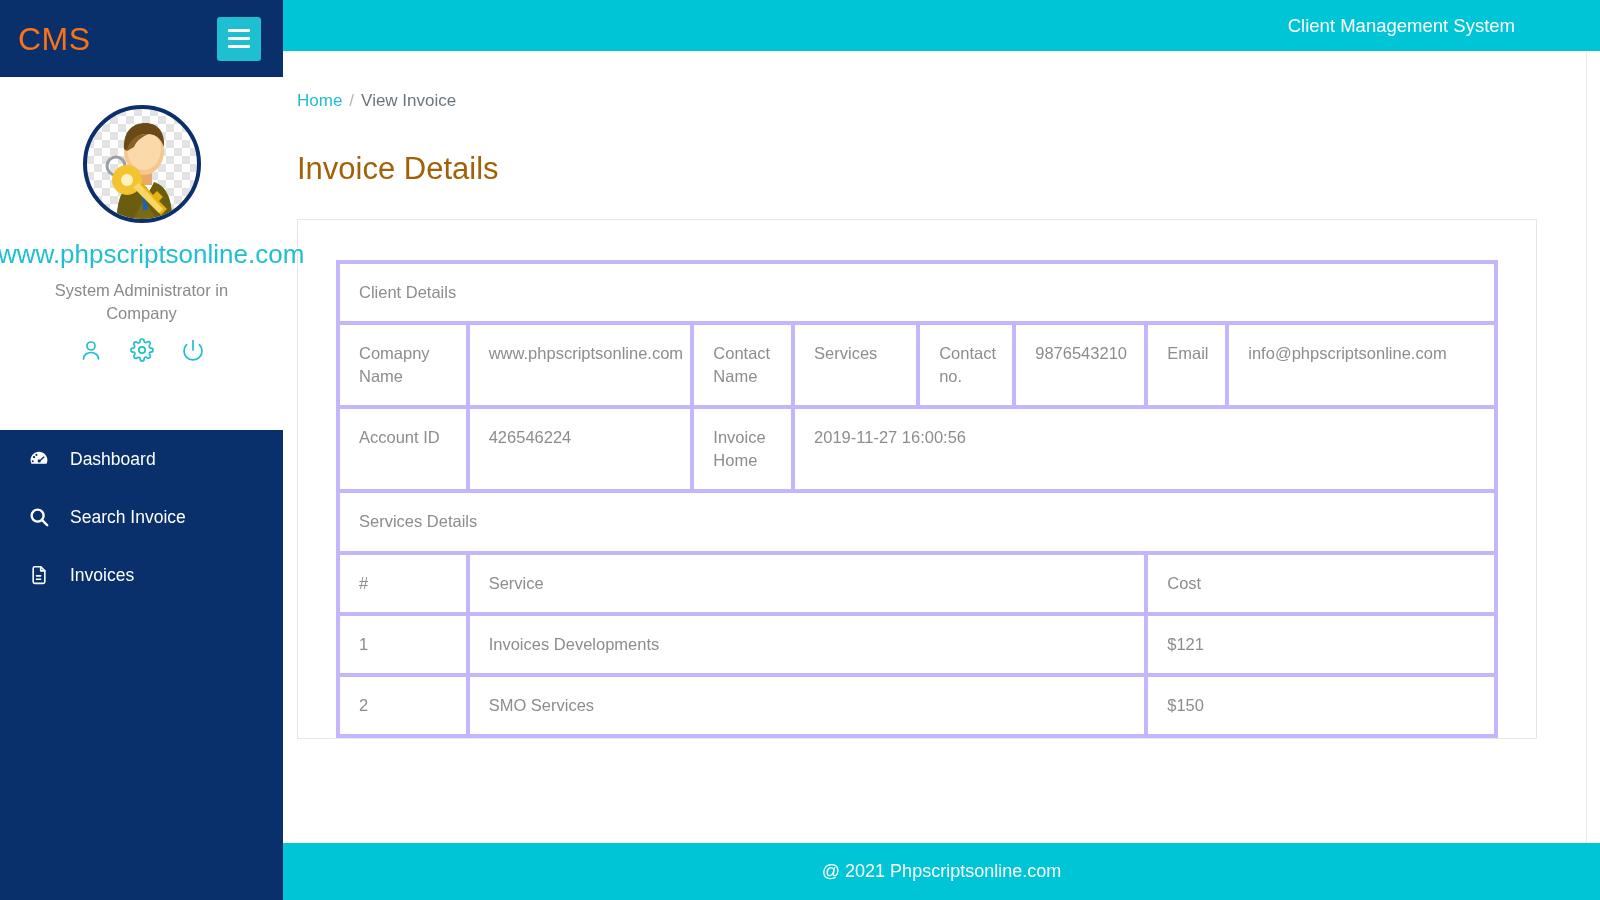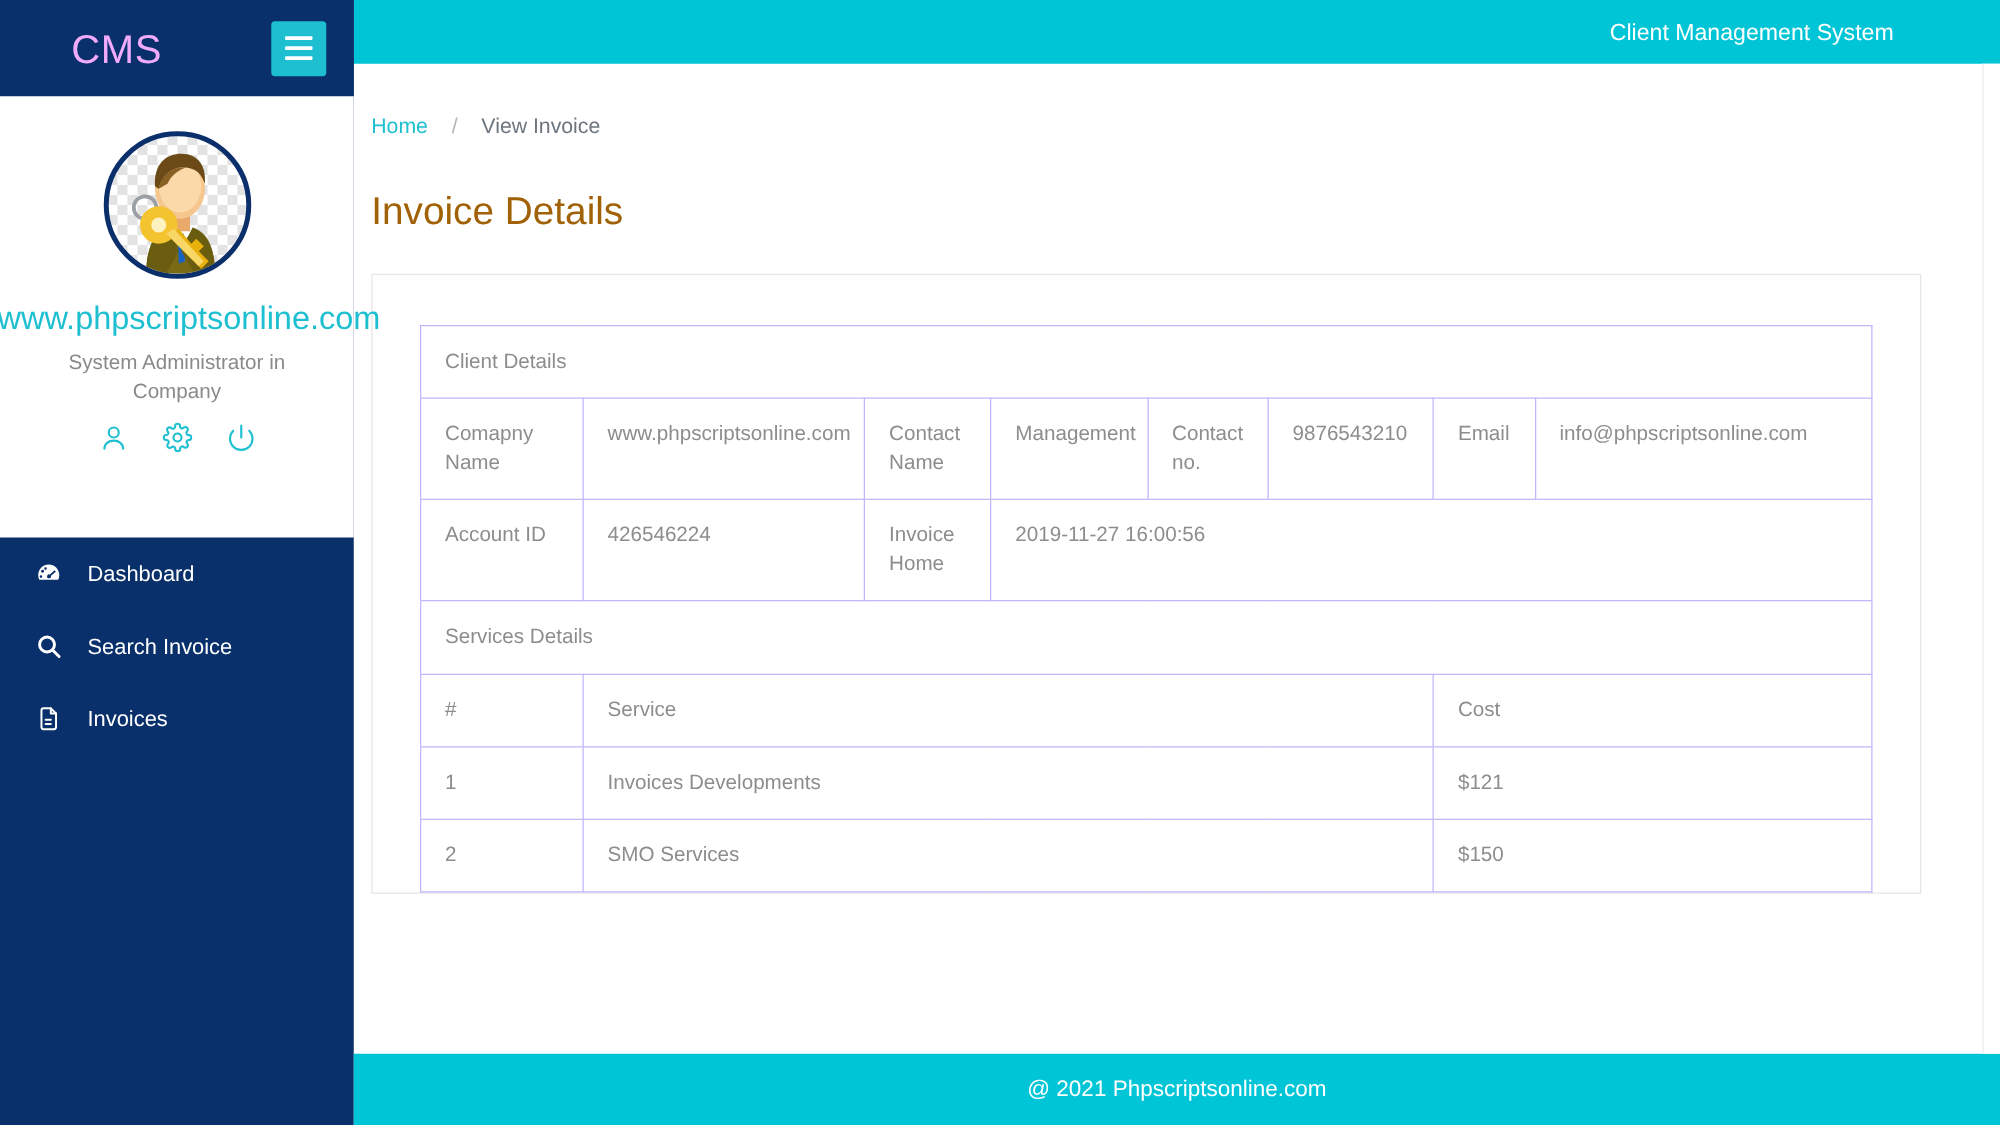--- a/index.html
+++ b/index.html
@@ -17,22 +17,22 @@
     width: 283px; height: 900px;
     background: #09306a;
     z-index: 30;
   }
   #sidebar-header {
     height: 77px; background: #09306a;
     display: flex; align-items: center; justify-content: space-between;
     padding: 0 22px 0 18px;
   }
   #brand {
-    color: #f0abfc; font-size: 32px; font-weight: 400;
-    letter-spacing: .5px; line-height: 1; margin-left: 39px;
+    color: #f97316; font-size: 32px; font-weight: 400;
+    letter-spacing: .5px; line-height: 1;
   }
   #menu-toggle {
     width: 44px; height: 44px;
     background: #1ebfd0; border: none; border-radius: 3px;
     display: flex; flex-direction: column; align-items: center;
     justify-content: center; gap: 5px; cursor: pointer;
   }
   #menu-toggle .bar { width: 22px; height: 3px; background: #fff; border-radius: 1px; }
 
   #profile-panel {
@@ -107,21 +107,21 @@
     position: absolute; left: 283px; top: 51px;
     width: 1303px; height: 849px;
     background: #ffffff;
     overflow: hidden;
     z-index: 10;
   }
   #main-inner { padding: 40px 50px 0 14px; }
 
   #breadcrumb {
     font-size: 17px; color: #6c757d;
-    margin-bottom: 40px; display: flex; gap: 19px;
+    margin-bottom: 40px; display: flex; gap: 7px;
   }
   #breadcrumb .crumb-link { color: #1ebfd0; cursor: pointer; text-decoration: none; }
   #breadcrumb .sep { color: #b5b5b5; }
   #breadcrumb .crumb-current { color: #6c757d; }
 
   #page-title {
     font-size: 31px; font-weight: 400; color: #a16207;
     margin-bottom: 32px;
   }
 
@@ -131,21 +131,21 @@
     width: 1240px;
     padding: 40px 38px 0 38px;
   }
   #invoice-heading {
     text-align: center; font-size: 39px; font-weight: 700;
     color: #212529; margin-bottom: 52px;
   }
 
   table.inv { width: 100%; border-collapse: collapse; table-layout: fixed; }
   table.inv td {
-    border: 1px solid #c4b5fd;
+    border: 4px solid #c4b5fd;
     padding: 17px 19px;
     font-size: 16.5px;
     vertical-align: top;
     line-height: 1.4;
     color: #8d8d8d;
   }
   td.section-head {
     color: #1ebfd0; border-left-color: #e8e8e8;
     padding-top: 21px; padding-bottom: 21px;
   }
@@ -307,21 +307,21 @@
           </colgroup>
           <tbody>
             <tr>
               <td class="section-head" colspan="8">Client Details</td>
             </tr>
 
             <tr>
               <td class="lbl">Comapny Name</td>
               <td class="val">www.phpscriptsonline.com</td>
               <td class="lbl">Contact Name</td>
-              <td class="val">Management</td>
+              <td class="val">Services</td>
               <td class="lbl">Contact no.</td>
               <td class="val">9876543210</td>
               <td class="lbl">Email</td>
               <td class="val">info@phpscriptsonline.com</td>
             </tr>
 
             <tr>
               <td class="lbl">Account ID</td>
               <td class="val">426546224</td>
               <td class="lbl">Invoice Home</td>

